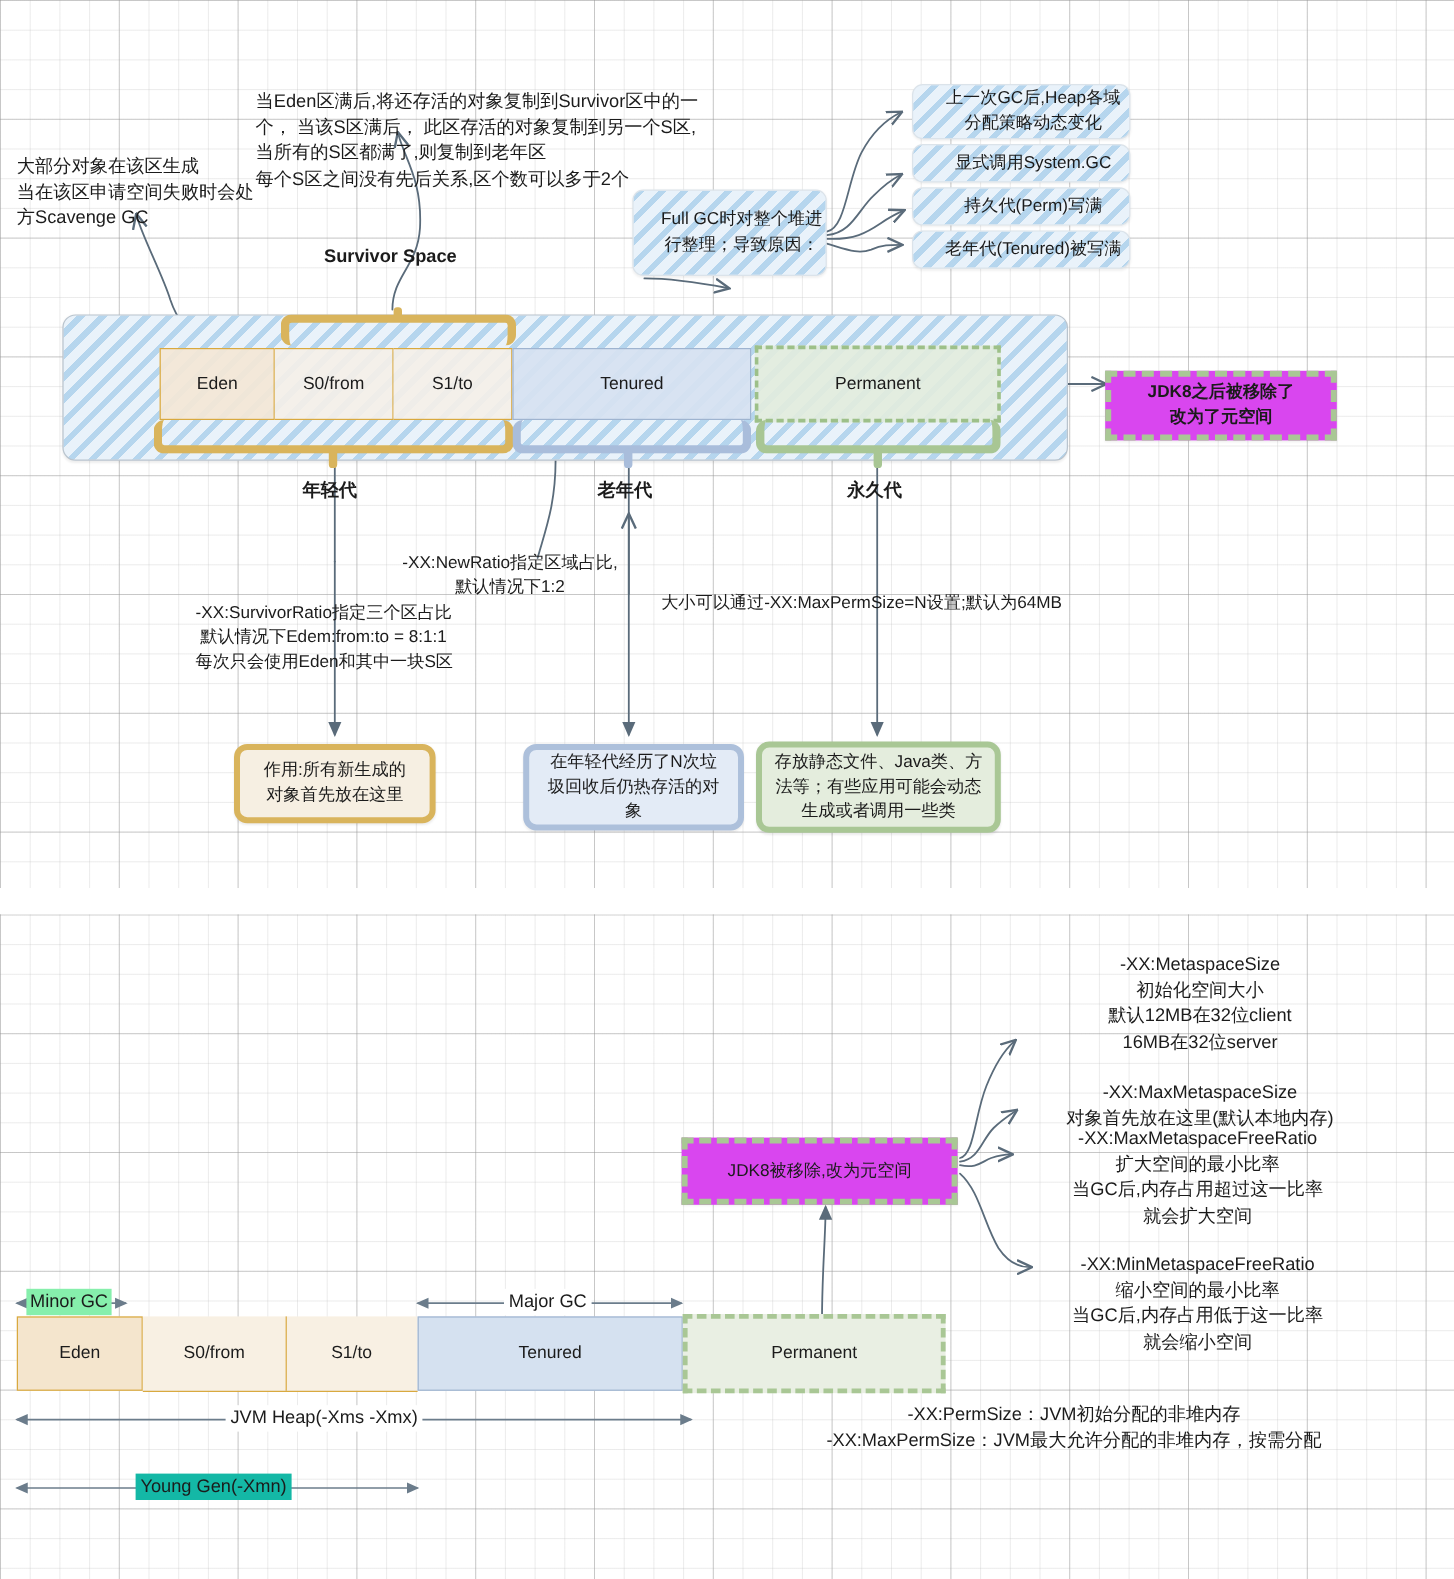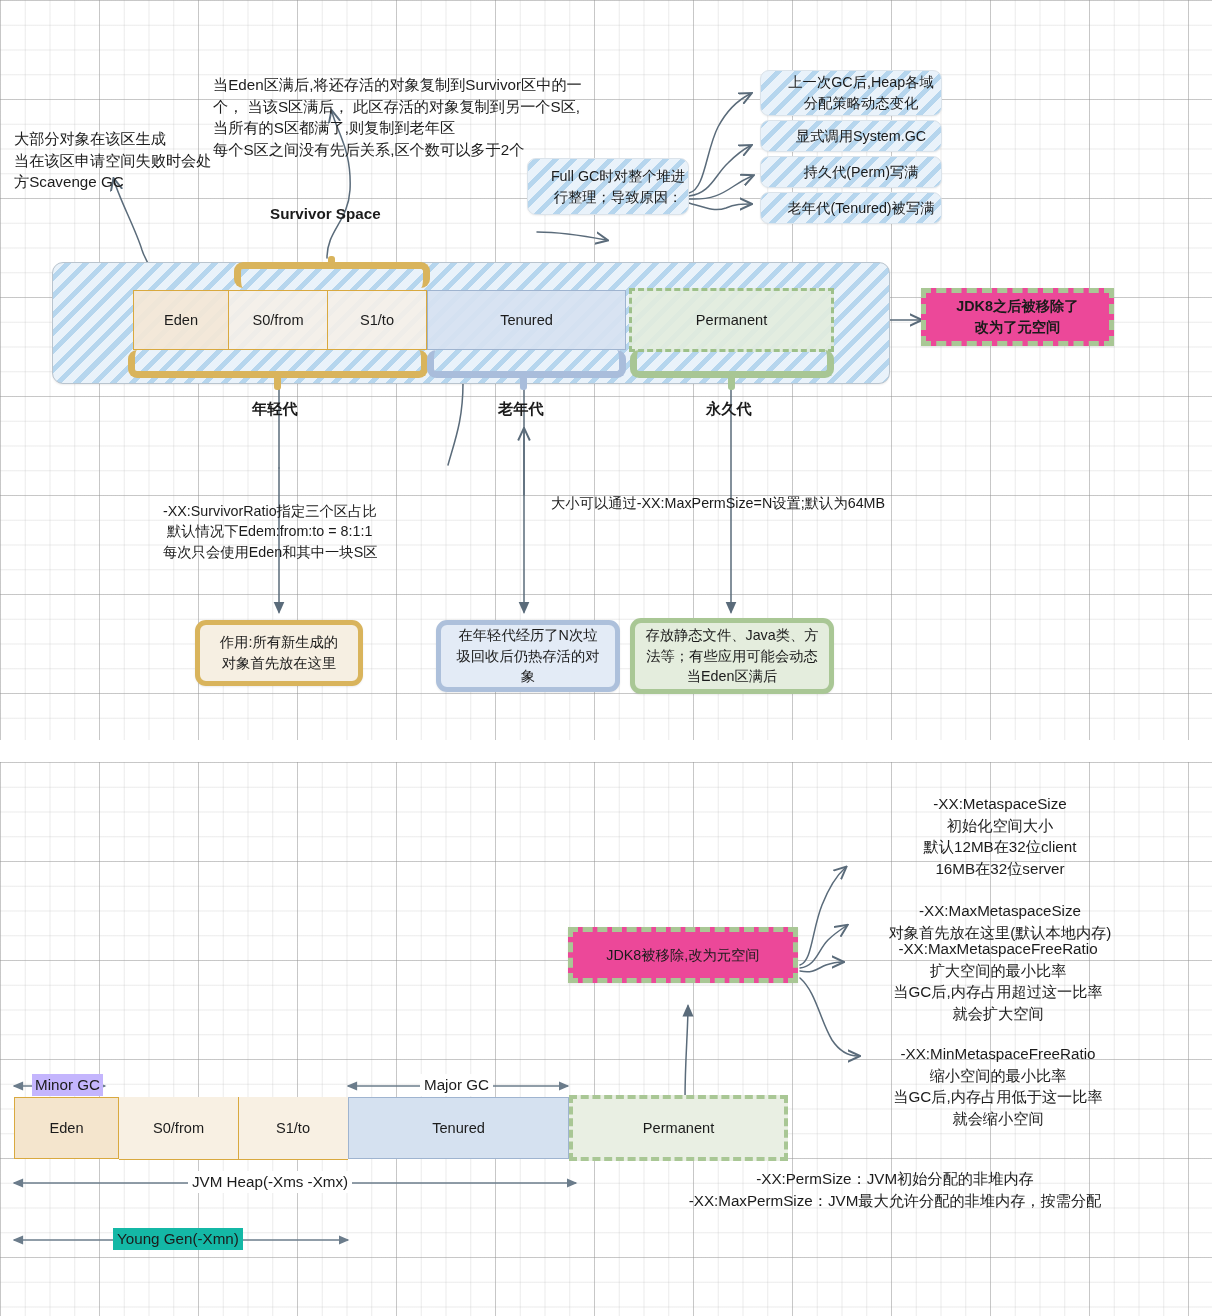--- a/index.html
+++ b/index.html
@@ -117,23 +117,24 @@
     border-radius:11px;
     box-shadow:0 1px 2px rgba(0,0,0,.08);
   }
   .box-green{
     background:#e4eddd;
     border:5px solid #a9c795;
     border-radius:11px;
     box-shadow:0 1px 2px rgba(0,0,0,.08);
   }
   .box-green-dash{
-    background:#ec4899;
+    background:#d946ef;
     border:5px dashed #a9c795;
     box-shadow:0 1px 2px rgba(0,0,0,.07);
+    margin-top:21px;
   }
   .box-hatch{
     border:1px solid #dbe3ea;
     border-radius:9px;
     box-shadow:0 1px 2px rgba(0,0,0,.06);
     padding-left:20px;
   }
 
   
   .bregion{
@@ -223,21 +224,21 @@
 当在该区申请空间失败时会处
 方Scavenge GC</div>
 
   <div class="txt t15" style="left:213px;top:40px;margin-top:34px;">当Eden区满后,将还存活的对象复制到Survivor区中的一
 个， 当该S区满后， 此区存活的对象复制到另一个S区,
 当所有的S区都满了,则复制到老年区
 每个S区之间没有先后关系,区个数可以多于2个</div>
 
   <div class="txt t15 bold" style="left:270px;top:203px;">Survivor Space</div>
 
-  <div class="box box-hatch hatch-blue" style="left:527px;top:158px;width:162px;height:57px;">Full GC时对整个堆进
+  <div class="box box-hatch hatch-blue" style="left:527px;top:158px;width:162px;height:72px;">Full GC时对整个堆进
 行整理；导致原因：</div>
 
   <div class="box box-hatch hatch-blue" style="left:760px;top:70px;width:182px;height:46px;">上一次GC后,Heap各域
 分配策略动态变化</div>
   <div class="box box-hatch hatch-blue" style="left:760px;top:120px;width:182px;height:32px;">显式调用System.GC</div>
   <div class="box box-hatch hatch-blue" style="left:760px;top:156px;width:182px;height:32px;">持久代(Perm)写满</div>
   <div class="box box-hatch hatch-blue" style="left:760px;top:192px;width:182px;height:32px;">老年代(Tenured)被写满</div>
 
   <div id="heap-container" class="hatch-blue"></div>
 
@@ -259,33 +260,35 @@
   <div class="brk brk-down brk-green" style="left:630px;top:350px;width:204px;height:28px;"></div>
   <div class="brk-stem stem-green" style="left:728px;top:374px;height:16px;"></div>
 
   <div class="txt t15 bold" style="left:252px;top:398px;">年轻代</div>
   <div class="txt t15 bold" style="left:498px;top:398px;">老年代</div>
   <div class="txt t15 bold" style="left:706px;top:398px;">永久代</div>
 
   <div class="box box-green-dash" style="left:921px;top:288px;width:193px;height:58px;font-weight:bold;">JDK8之后被移除了
 改为了元空间</div>
 
+  <div class="txt t14 ctr" style="left:300px;top:459px;width:250px;">-XX:NewRatio指定区域占比,
+默认情况下1:2</div>
   <div class="txt t14" style="left:163px;top:501px;">-XX:SurvivorRatio指定三个区占比
  默认情况下Edem:from:to = 8:1:1
 每次只会使用Eden和其中一块S区</div>
   <div class="txt t14" style="left:551px;top:493px;">大小可以通过-XX:MaxPermSize=N设置;默认为64MB</div>
 
   <div class="box box-gold" style="left:195px;top:620px;width:168px;height:66px;">作用:所有新生成的
 对象首先放在这里</div>
   <div class="box box-blue" style="left:436px;top:620px;width:184px;height:72px;">在年轻代经历了N次垃
 圾回收后仍热存活的对
 象</div>
   <div class="box box-green" style="left:630px;top:618px;width:204px;height:76px;">存放静态文件、Java类、方
 法等；有些应用可能会动态
-当Eden区满后</div>
+生成或者调用一些类</div>
 
   <div class="txt t15 ctr" style="left:855px;top:793px;width:290px;">-XX:MetaspaceSize
 初始化空间大小
 默认12MB在32位client
 16MB在32位server</div>
   <div class="txt t15 ctr" style="left:855px;top:900px;width:290px;">-XX:MaxMetaspaceSize
 对象首先放在这里(默认本地内存)</div>
   <div class="txt t15 ctr" style="left:848px;top:938px;width:300px;">-XX:MaxMetaspaceFreeRatio
 扩大空间的最小比率
 当GC后,内存占用超过这一比率
@@ -298,21 +301,21 @@
   <div class="box box-green-dash" style="left:568px;top:927px;width:230px;height:56px;">JDK8被移除,改为元空间</div>
 
   <div class="bregion b-eden" style="left:14px;top:1097px;width:105px;height:62px;">Eden</div>
   <div class="bregion b-s0" style="left:119px;top:1097px;width:119px;height:62px;">S0/from</div>
   <div class="bregion b-s1" style="left:238px;top:1097px;width:110px;height:62px;">S1/to</div>
   <div class="b-sep" style="left:238px;top:1097px;height:62px;"></div>
   <div class="b-underline" style="left:119px;top:1159px;width:229px;"></div>
   <div class="bregion b-ten" style="left:348px;top:1097px;width:221px;height:62px;">Tenured</div>
   <div class="bregion b-perm" style="left:569px;top:1095px;width:219px;height:66px;">Permanent</div>
 
-  <div class="txt t15" style="left:32px;top:1074px;background:#c4b5fd;padding:0 3px;">Minor GC</div>
+  <div class="txt t15" style="left:22px;top:1074px;background:#86efac;padding:0 3px;">Minor GC</div>
   <div class="txt t15" style="left:420px;top:1074px;background:#fff;padding:0 4px;">Major GC</div>
   <div class="txt t15" style="left:188px;top:1171px;background:#fff;padding:0 4px;">JVM Heap(-Xms -Xmx)</div>
   <div class="txt t15" style="left:113px;top:1228px;background:#14b8a6;padding:0 4px;">Young Gen(-Xmn)</div>
 
   <div class="txt t15 ctr" style="left:590px;top:1168px;width:610px;">-XX:PermSize：JVM初始分配的非堆内存
 -XX:MaxPermSize：JVM最大允许分配的非堆内存，按需分配</div>
 
 </div>
 
 </body></html>

